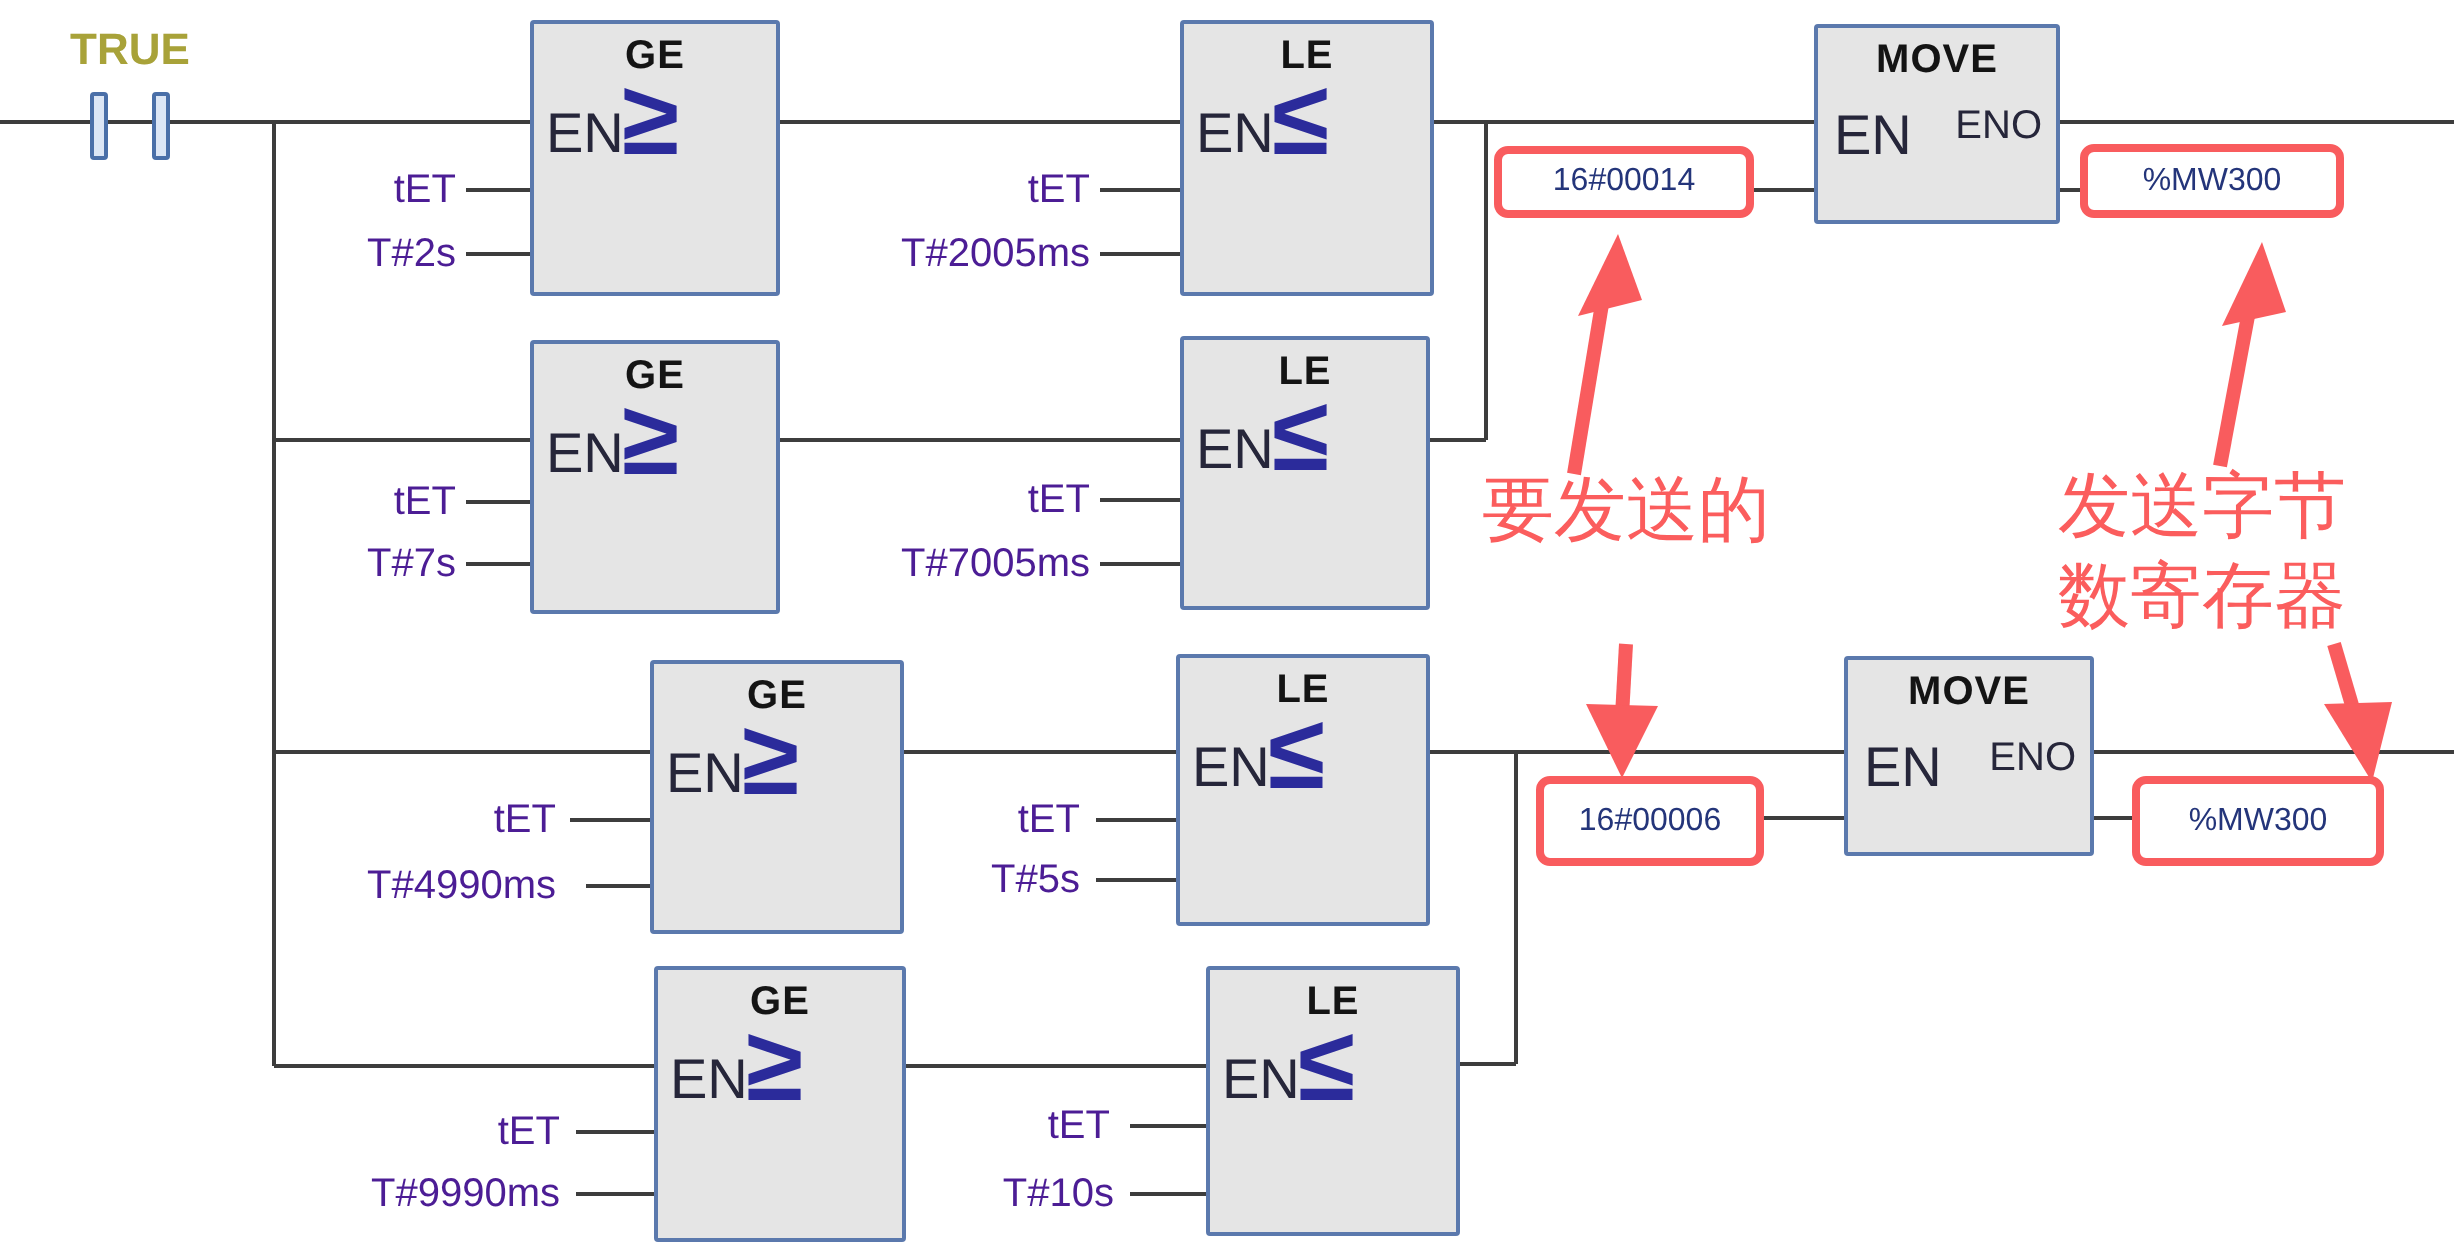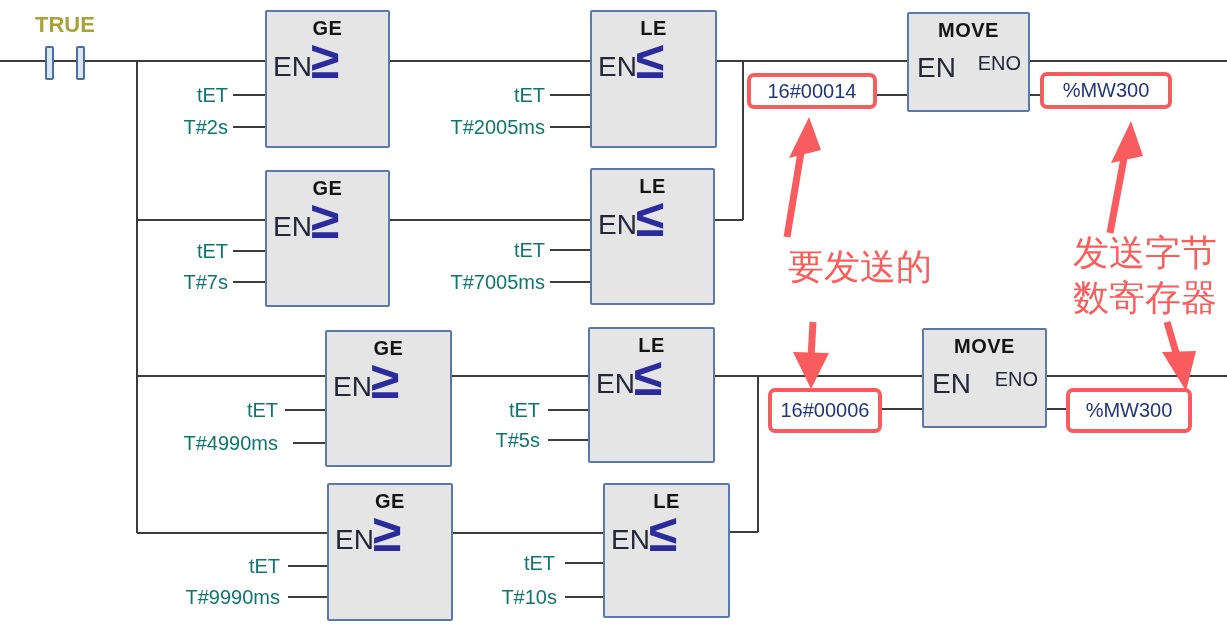--- a/index.html
+++ b/index.html
@@ -9,29 +9,29 @@
   svg.arrows{z-index:3;}
   .wire{stroke:#3d3d3d;stroke-width:2.2;fill:none;}
   .fblock{position:absolute;box-sizing:border-box;background:#e5e5e5;border:2px solid #5b79ad;
           border-radius:2px;z-index:1;}
   .fb-title{position:absolute;left:0;right:0;top:5px;text-align:center;font-size:20px;
             font-weight:bold;color:#141414;letter-spacing:0.5px;}
   .fb-en{position:absolute;left:6px;top:39px;font-size:28px;color:#26263a;}
   .fb-eno{position:absolute;right:7px;top:39px;font-size:20px;color:#26263a;}
   .fb-sym{position:absolute;left:44px;top:22px;font-size:52px;font-weight:bold;
           color:#2b2b9b;line-height:1;}
-  .pin-label{position:absolute;height:26px;line-height:26px;font-size:20px;color:#0f766e;
+  .pin-label{position:absolute;height:26px;line-height:26px;font-size:20px;color:#4c1d95;
              text-align:right;z-index:1;white-space:nowrap;}
   .contact-bar{position:absolute;box-sizing:border-box;width:9px;height:34px;top:46px;
                background:#dce6f5;border:2.5px solid #4a6fa8;border-radius:2px;z-index:1;}
   .contact-label{position:absolute;left:28px;top:12px;width:74px;text-align:center;
                  font-size:22px;color:#a8a239;font-weight:bold;z-index:1;}
   .red-box{position:absolute;box-sizing:border-box;background:#ffffff;border:4px solid #f95c5e;
            border-radius:7px;display:flex;align-items:center;justify-content:center;z-index:2;}
-  .red-box .operand-value{font-size:20px;color:#24357a;white-space:nowrap;}
+  .red-box .operand-value{font-size:16px;color:#24357a;white-space:nowrap;}
   .cn-note{position:absolute;font-size:36px;line-height:45px;color:#fb5d5d;z-index:3;
            white-space:nowrap;font-family:"Liberation Sans","DejaVu Sans",sans-serif;}
 </style>
 </head>
 <body>
 
 <div class="canvas">
 
   <svg class="layer" width="1227" height="630" shape-rendering="crispEdges">
     <g>
@@ -160,24 +160,24 @@
   <div class="red-box" style="left:1040px;top:72px;width:132px;height:37px;">
     <span class="operand-value">%MW300</span>
   </div>
   <div class="red-box" style="left:768px;top:388px;width:114px;height:45px;">
     <span class="operand-value">16#00006</span>
   </div>
   <div class="red-box" style="left:1066px;top:388px;width:126px;height:45px;">
     <span class="operand-value">%MW300</span>
   </div>
 
-  <div class="cn-note" style="left:741px;top:244px;margin-left:47px;">
+  <div class="cn-note" style="left:741px;top:232px;">
     <div>要发送的</div>
   </div>
-  <div class="cn-note" style="left:1073px;top:230px;">
+  <div class="cn-note" style="left:1029px;top:230px;">
     <div>发送字节</div>
     <div>数寄存器</div>
   </div>
 
   <svg class="layer arrows" width="1227" height="630">
     <g fill="#f95c5e" stroke="#f95c5e">
       <line x1="787" y1="237" x2="801" y2="152" stroke-width="7"></line>
       <polygon points="809,117 789,158 821,150" stroke="none"></polygon>
       <line x1="813" y1="322" x2="811" y2="358" stroke-width="7"></line>
       <polygon points="811,389 793,352 829,353" stroke="none"></polygon>

